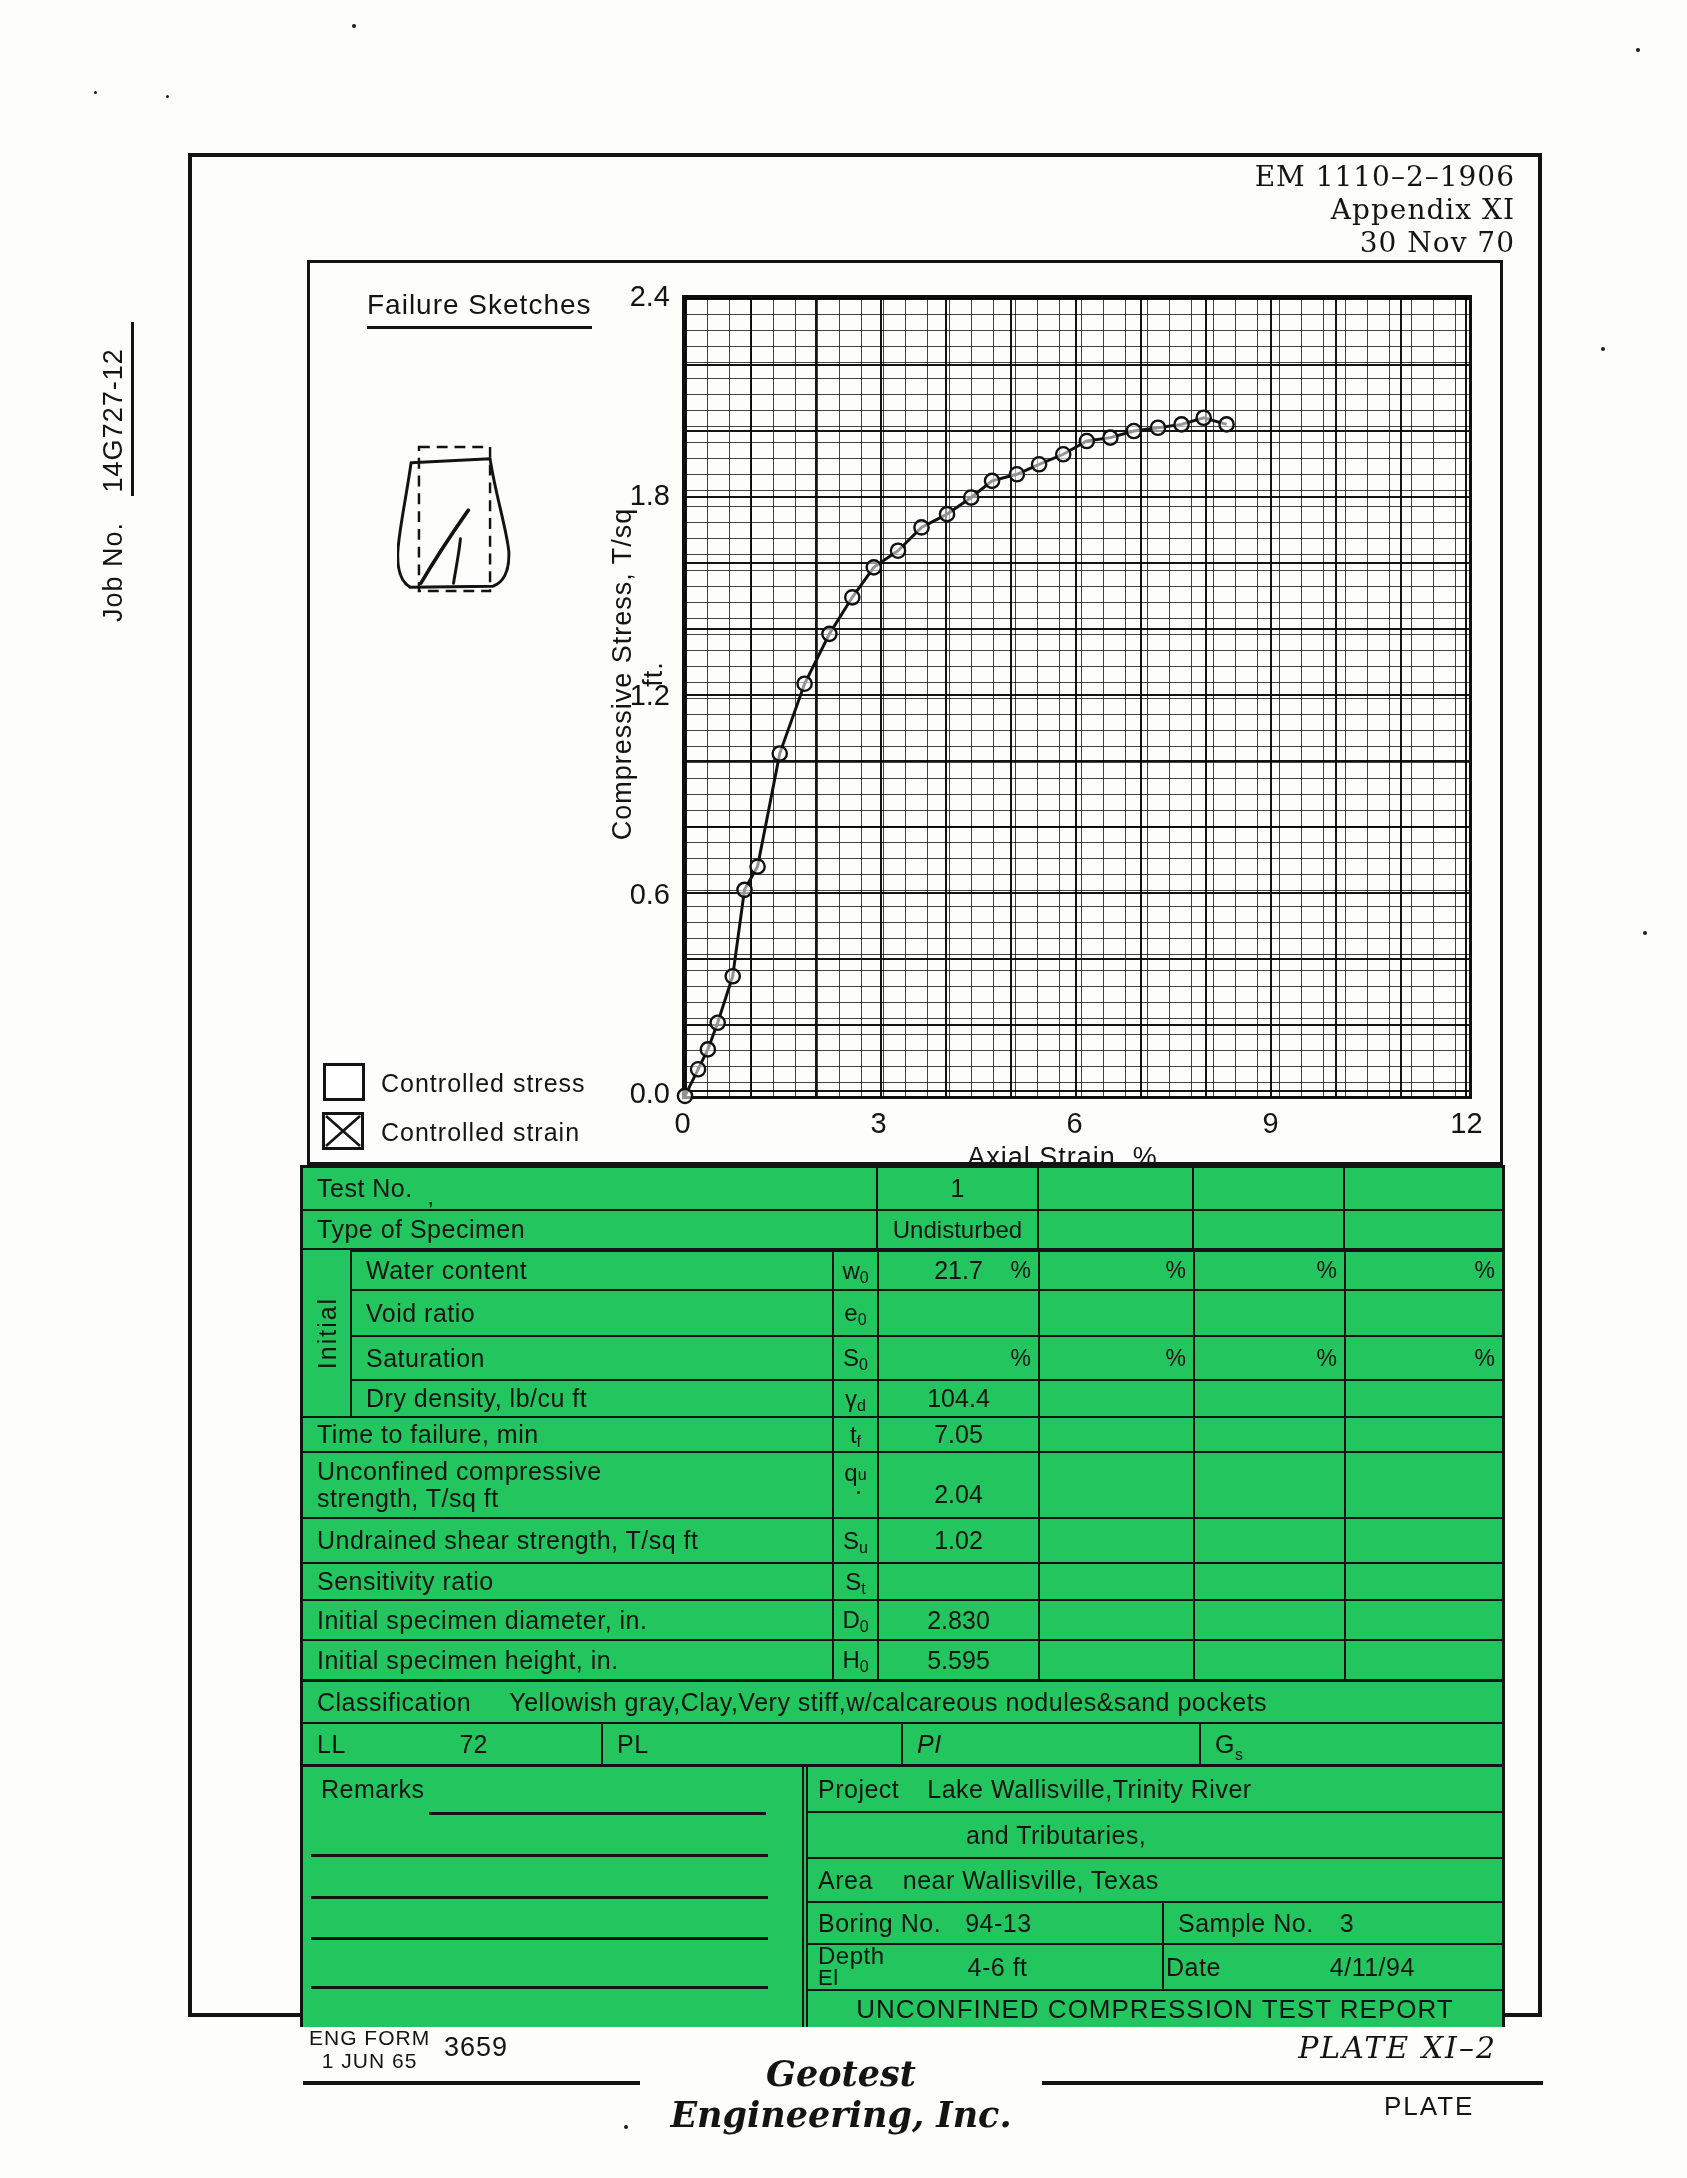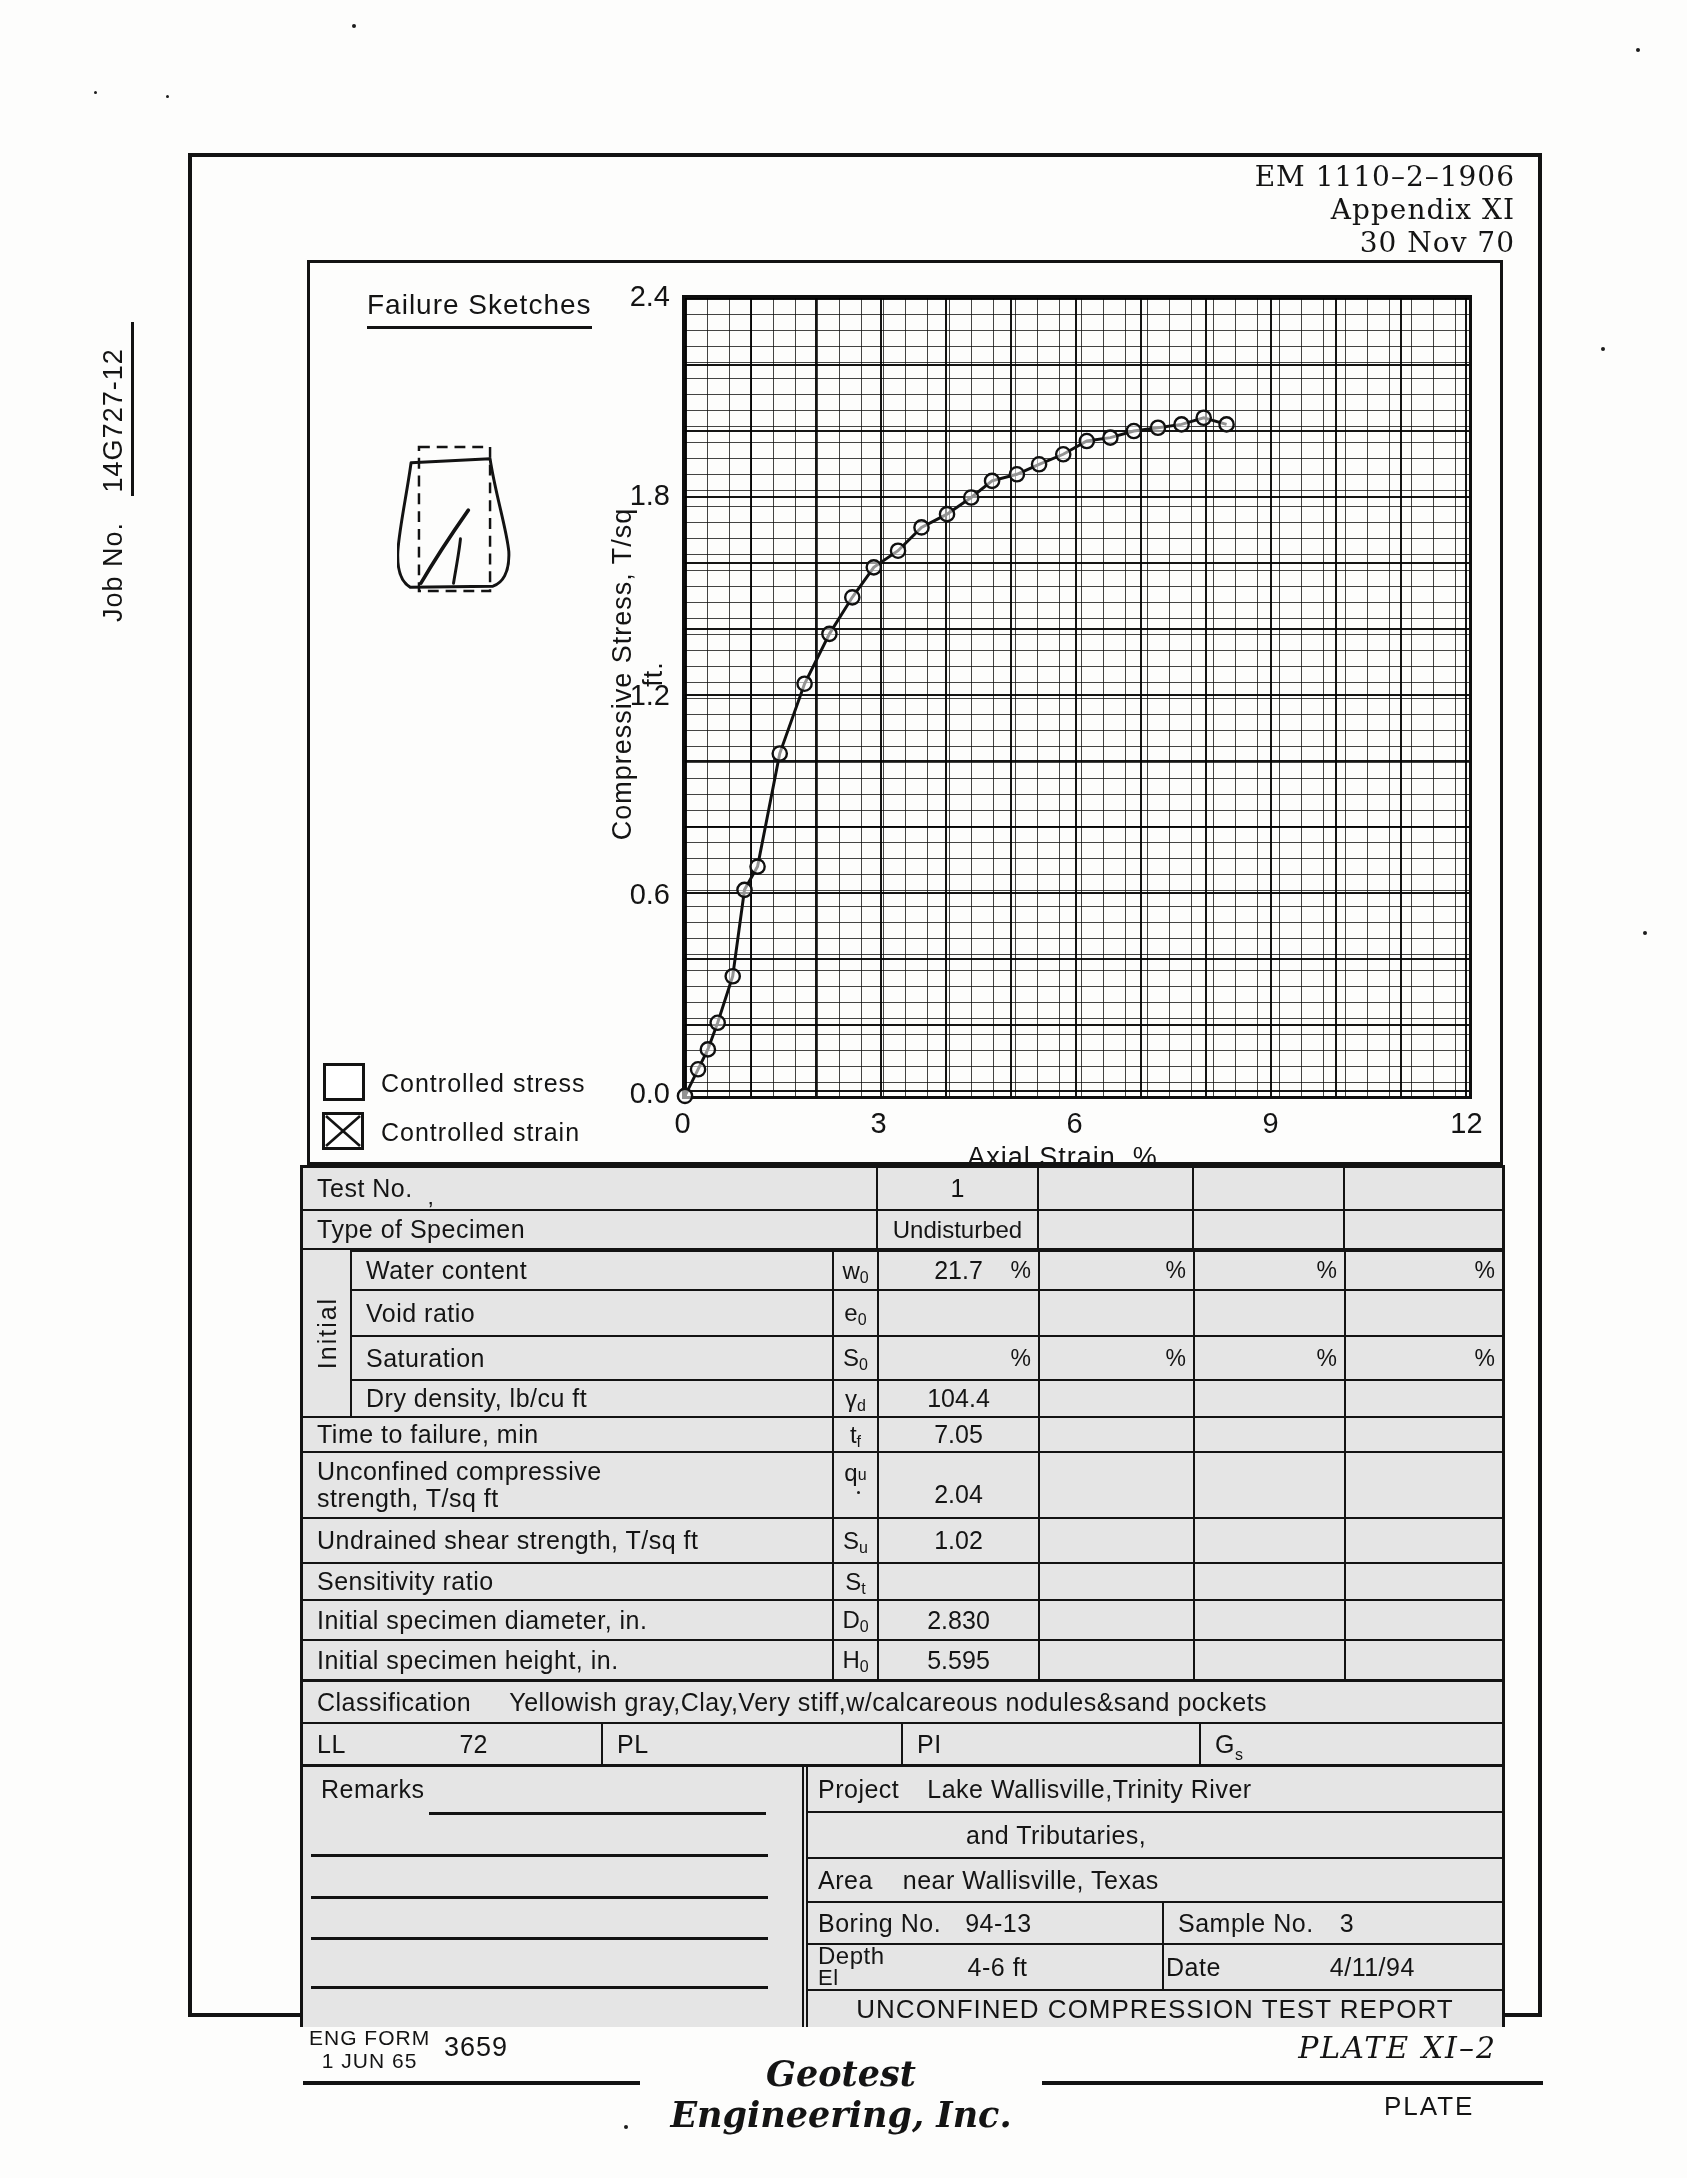--- a/index.html
+++ b/index.html
@@ -28,21 +28,21 @@
   .ytick{width:85px;text-align:right;font-size:29px;height:34px;line-height:34px;left:275px;}
   .xtick{width:69px;text-align:center;font-size:29px;top:844px;}
   .ylabel-rot{left:297px;top:590px;width:358px;transform-origin:0 0;transform:rotate(-90deg);
               text-align:center;font-size:27px;letter-spacing:1px;}
   .xlabel{left:579px;top:879px;width:347px;text-align:center;font-size:27px;letter-spacing:1px;}
   .leg-box{width:42px;height:38px;border:3px solid #131313;box-sizing:border-box;background:#fff;}
   .leg-label{font-size:25px;letter-spacing:1px;}
 
   
   .ttable{left:300px;top:1165px;width:1205px;border-left:3px solid #131313;border-right:3px solid #131313;
-          border-top:3px solid #131313;box-sizing:border-box;background:#e5e5e5;}
+          border-top:3px solid #131313;box-sizing:border-box;background:#22c55e;}
   .trow{position:relative;display:flex;align-items:stretch;border-top:2px solid #131313;box-sizing:border-box;}
   .trow:first-child{border-top:none;}
   .cell{box-sizing:border-box;border-left:2px solid #131313;display:flex;align-items:center;}
   .cell:first-child{border-left:none;}
   .lab{padding-left:14px;font-size:25px;letter-spacing:0.5px;}
   .w-labfull{width:573px;}
   .w-lab{width:529px;}
   .w-lab2{width:480px;}
   .sym{width:45px;justify-content:center;font-size:24px;}
   .sub{font-size:16px;position:relative;top:7px;}
@@ -349,21 +349,21 @@
 
     <div class="trow" style="height:42px;">
       <div class="llcell" style="width:298px;">
         <span class="lab">LL</span>
         <span class="llval">72</span>
       </div>
       <div class="llcell" style="width:300px;">
         <span class="lab">PL</span>
         <span class="llval"></span>
       </div>
-      <div class="llcell" style="width:298px;">
+      <div class="llcell" style="width:298px;font-style:italic;">
         <span class="lab">PI</span>
         <span class="llval"></span>
       </div>
       <div class="llcell" style="flex:1;">
         <span class="lab"><span>G</span><span class="sub">s</span></span>
         <span class="llval"></span>
       </div>
     </div>
 
     <div class="rem">

